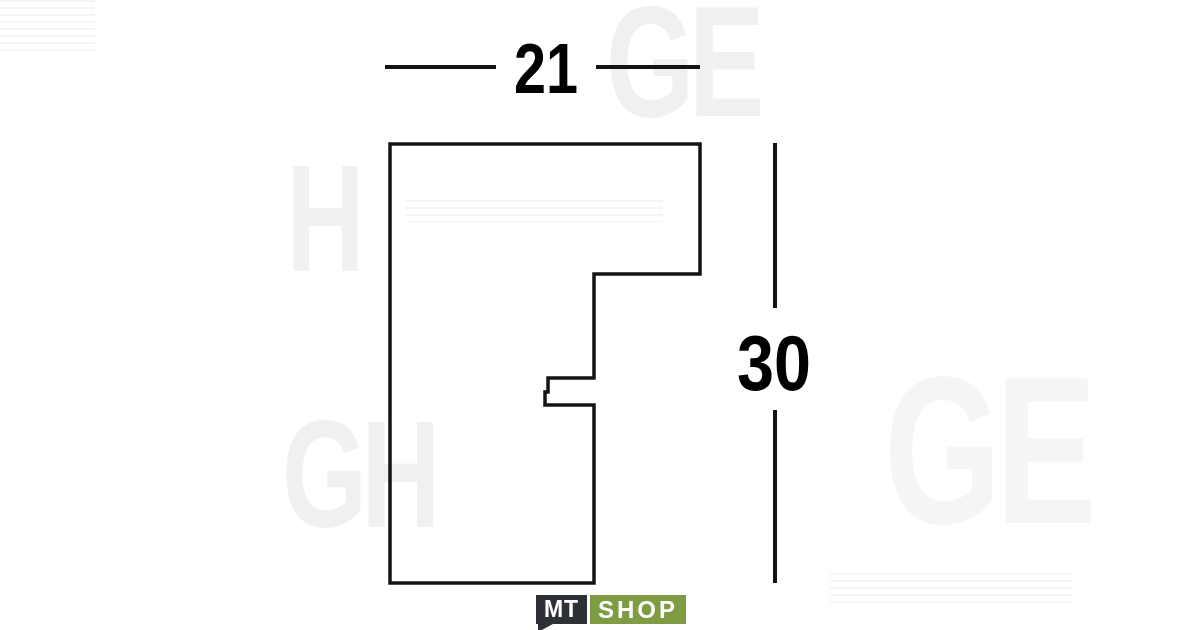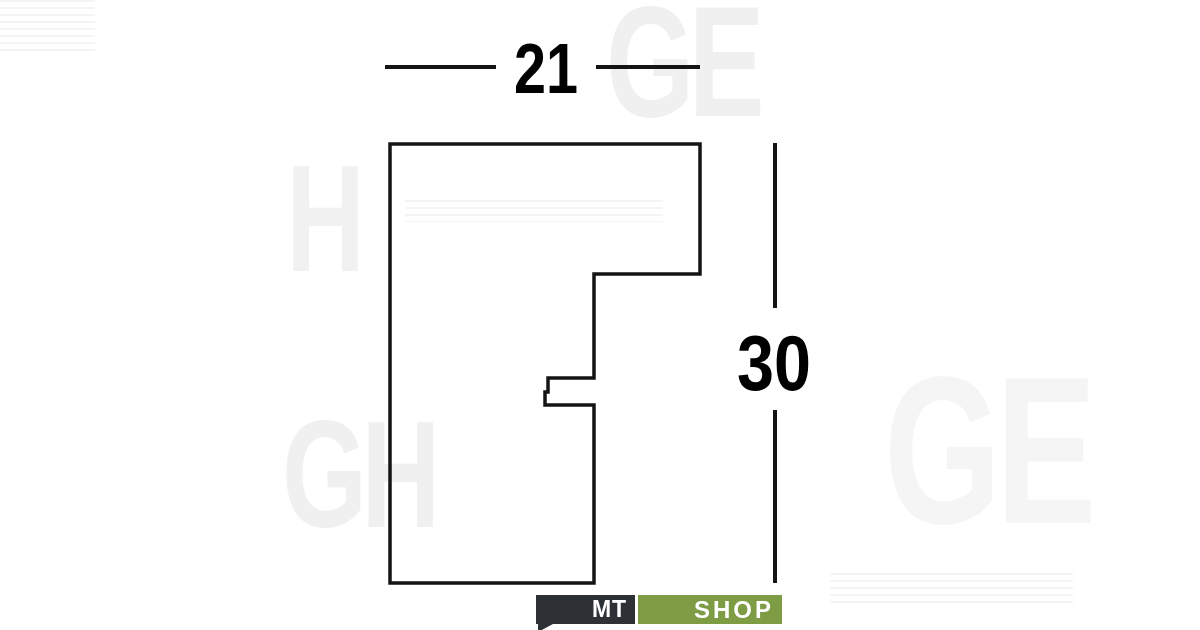--- a/index.html
+++ b/index.html
@@ -69,21 +69,20 @@
     gap: 3px;
     z-index: 2;
   }
   .logo-box {
     display: flex;
     align-items: center;
     justify-content: center;
     color: #ffffff;
     font-weight: 700;
     line-height: 1;
-    padding-left: 48px;
   }
   .logo-mt {
     width: 51px;
     background: #2d3136;
     font-size: 23px;
     letter-spacing: 1px;
     position: relative;
   }
   .logo-mt::after {           
     content: "";

